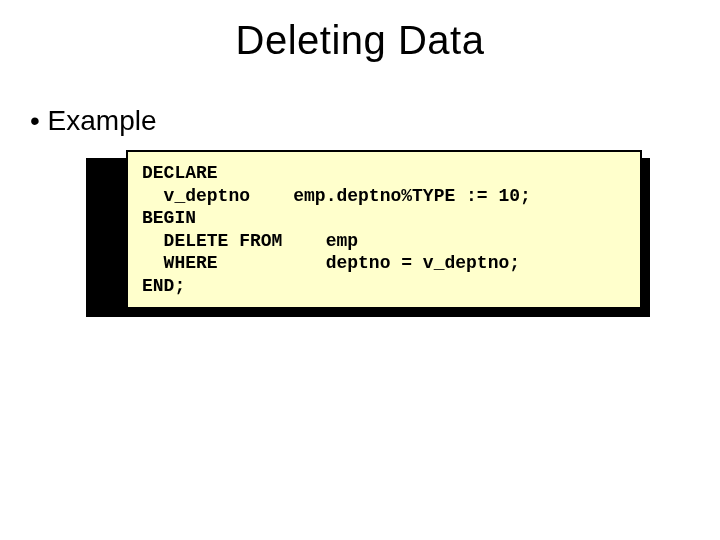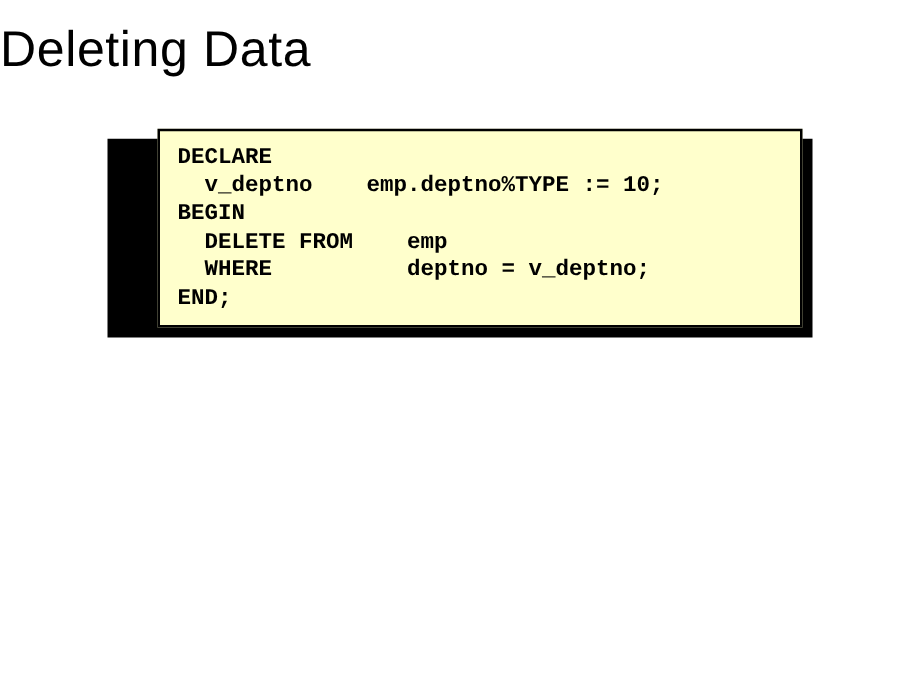--- a/index.html
+++ b/index.html
@@ -11,38 +11,38 @@
     font-family: Arial, Helvetica, sans-serif;
     color: #000;
   }
   .slide {
     position: relative;
     width: 720px;
     height: 540px;
     box-sizing: border-box;
   }
   .title {
-    text-align: left;
+    text-align: center;
     font-size: 40px;
     font-weight: normal;
     margin-top: 18px;
     margin-bottom: 40px;
     letter-spacing: 0.5px;
   }
   .body {
     padding: 0 30px;
     font-size: 28px;
     line-height: 1.25;
   }
   .bullet {
     margin-bottom: 4px;
   }
   .code-wrap {
     position: relative;
-    margin: 24px 48px 0 48px;
+    margin: 12px 48px 0 48px;
     padding-left: 48px;
   }
   .code-shadow {
     position: absolute;
     top: 8px;
     left: 8px;
     right: -8px;
     bottom: -8px;
     background: #000;
   }
@@ -57,20 +57,21 @@
     line-height: 1.25;
     white-space: pre;
   }
 </style>
 </head>
 <body>
 
 <div class="slide">
   <div class="title">Deleting Data</div>
   <div class="body">
+    <div class="bullet">• Example</div>
 
     <div class="code-wrap">
       <div class="code-shadow"></div>
       <div class="code-box">DECLARE
   v_deptno    emp.deptno%TYPE := 10;
 BEGIN
   DELETE FROM    emp
   WHERE          deptno = v_deptno;
 END;</div>
     </div>

